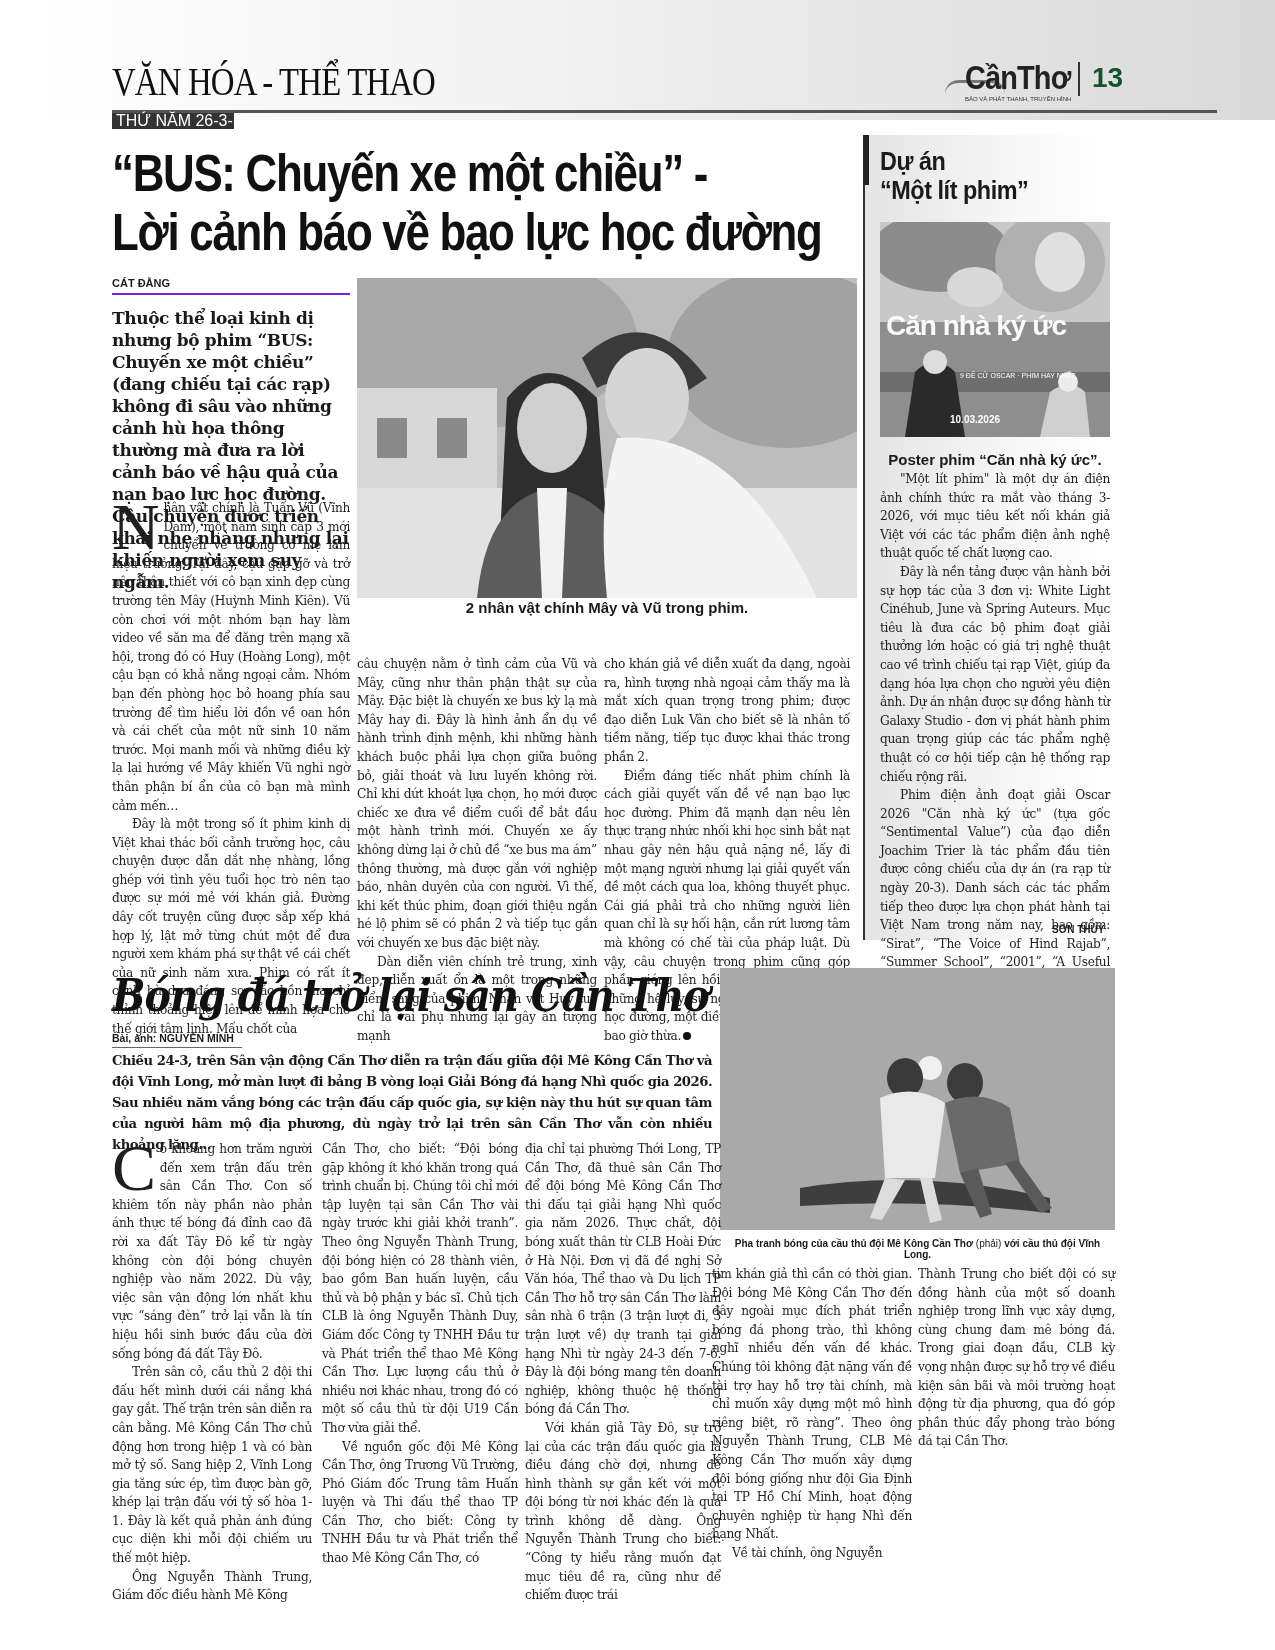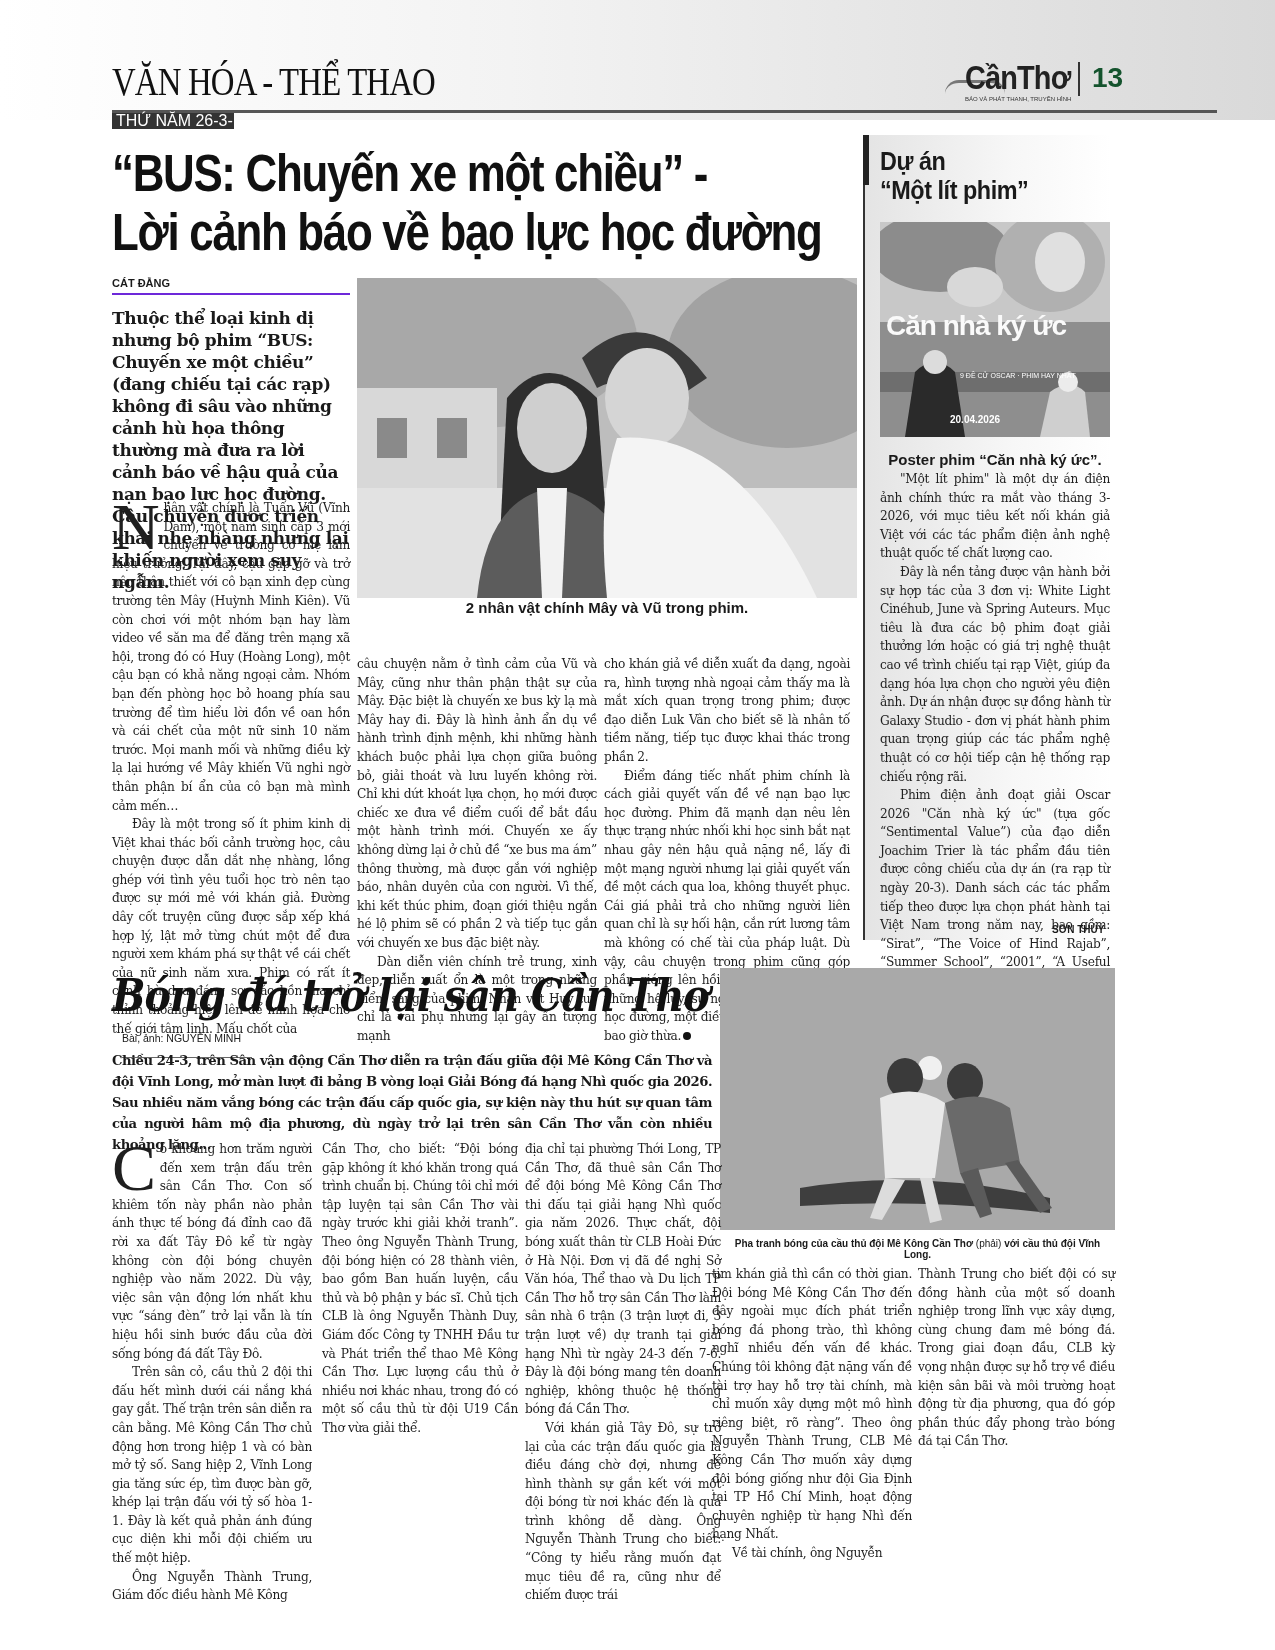--- a/index.html
+++ b/index.html
@@ -52,21 +52,21 @@
   .poster-date { position: absolute; left: 70px; top: 192px; font-family: "Liberation Sans", sans-serif; font-weight: bold;
     font-size: 10px; color: #fff; }
   .poster-badge { position: absolute; left: 80px; top: 150px; font-family: "Liberation Sans", sans-serif;
     font-size: 7px; color: #fff; }
   .author-sign { position: absolute; font-family: "Liberation Sans", sans-serif; font-weight: bold; font-size: 10px; }
 
   .headline2 { position: absolute; left: 112px; top: 970px; font-family: "DejaVu Serif", serif; font-style: italic;
     font-weight: bold; font-size: 44px; letter-spacing: -1px; color: #111; white-space: nowrap;
     transform: scaleX(0.9); transform-origin: left top; }
   .byline2 { position: absolute; left: 112px; top: 1032px; width: 130px; font-family: "Liberation Sans", sans-serif;
-    font-weight: normal; font-size: 10.5px; padding-bottom: 13px; border-bottom: 1.5px solid #666; white-space: nowrap; margin-left: 10px; }
+    font-weight: bold; font-size: 10.5px; padding-bottom: 3px; border-bottom: 1.5px solid #666; white-space: nowrap; }
   .sapo2 { position: absolute; left: 112px; top: 1050px; width: 600px; font-family: "DejaVu Serif", serif;
     font-weight: bold; font-size: 13.2px; line-height: 21px; letter-spacing: -0.5px; text-align: justify; }
 
   .photo2 { position: absolute; left: 720px; top: 968px; width: 395px; height: 262px; overflow: hidden;
     background: radial-gradient(ellipse at 50% 60%, #bdbdbd 0%, #9c9c9c 60%, #8a8a8a 100%); }
   .bullet { display: inline-block; width: 8px; height: 8px; border-radius: 50%; background: #111; margin-left: 2px; vertical-align: middle; }
 </style>
 </head>
 <body>
 
@@ -135,21 +135,21 @@
     <ellipse cx="95" cy="65" rx="28" ry="20" fill="#d8d8d8"></ellipse>
     <rect y="100" width="230" height="115" fill="#8e8e8e"></rect>
     <rect y="150" width="230" height="20" fill="#6e6e6e"></rect>
     <path d="M25 215 L35 150 Q55 130 75 150 L85 215 Z" fill="#2a2a2a"></path>
     <circle cx="55" cy="140" r="12" fill="#dcdcdc"></circle>
     <path d="M160 215 L170 170 Q190 155 205 170 L210 215 Z" fill="#cfcfcf"></path>
     <circle cx="188" cy="160" r="10" fill="#ececec"></circle>
   </svg>
   <div class="poster-title">Căn nhà ký ức</div>
   <div class="poster-badge">9 ĐỀ CỬ OSCAR · PHIM HAY NHẤT</div>
-  <div class="poster-date">20.04.2026</div>
+  <div class="poster-date">10.03.2026</div>
 </div>
 <div class="caption" style="left:880px; top:451px; width:230px;">Poster phim “Căn nhà ký ức”.</div>
 <div class="col" style="left:880px; top:470px; width:230px;">
   <p>"Một lít phim" là một dự án điện ảnh chính thức ra mắt vào tháng 3-2026, với mục tiêu kết nối khán giả Việt với các tác phẩm điện ảnh nghệ thuật quốc tế chất lượng cao.</p>
   <p>Đây là nền tảng được vận hành bởi sự hợp tác của 3 đơn vị: White Light Cinéhub, June và Spring Auteurs. Mục tiêu là đưa các bộ phim đoạt giải thưởng lớn hoặc có giá trị nghệ thuật cao về trình chiếu tại rạp Việt, giúp đa dạng hóa lựa chọn cho người yêu điện ảnh. Dự án nhận được sự đồng hành từ Galaxy Studio - đơn vị phát hành phim quan trọng giúp các tác phẩm nghệ thuật có cơ hội tiếp cận hệ thống rạp chiếu rộng rãi.</p>
   <p>Phim điện ảnh đoạt giải Oscar 2026 "Căn nhà ký ức" (tựa gốc “Sentimental Value”) của đạo diễn Joachim Trier là tác phẩm đầu tiên được công chiếu của dự án (ra rạp từ ngày 20-3). Danh sách các tác phẩm tiếp theo được lựa chọn phát hành tại Việt Nam trong năm nay, bao gồm: “Sirat”, “The Voice of Hind Rajab”, “Summer School”, “2001”, “A Useful Ghost”, “The Land of Morning Calm”, “The Elysian Field”.</p>
 </div>
 <div class="author-sign" style="left:1052px; top:924px;">SƠN THỦY</div>
 
 <div class="headline2">Bóng đá trở lại sân Cần Thơ</div>
@@ -175,20 +175,21 @@
   <span>Pha tranh bóng của cầu thủ đội Mê Kông Cần Thơ</span><span style="font-weight:normal"> (phải) </span><span>với cầu thủ đội Vĩnh Long.</span>
 </div>
 
 <div class="col" style="left:112px; top:1140px; width:200px;">
   <p class="noindent"><span class="dropcap">C</span><span>ó khoảng hơn trăm người đến xem trận đấu trên sân Cần Thơ. Con số khiêm tốn này phần nào phản ánh thực tế bóng đá đỉnh cao đã rời xa đất Tây Đô kể từ ngày không còn đội bóng chuyên nghiệp vào năm 2022. Dù vậy, việc sân vận động lớn nhất khu vực “sáng đèn” trở lại vẫn là tín hiệu hồi sinh bước đầu của đời sống bóng đá đất Tây Đô.</span></p>
   <p>Trên sân cỏ, cầu thủ 2 đội thi đấu hết mình dưới cái nắng khá gay gắt. Thế trận trên sân diễn ra cân bằng. Mê Kông Cần Thơ chủ động hơn trong hiệp 1 và có bàn mở tỷ số. Sang hiệp 2, Vĩnh Long gia tăng sức ép, tìm được bàn gỡ, khép lại trận đấu với tỷ số hòa 1-1. Đây là kết quả phản ánh đúng cục diện khi mỗi đội chiếm ưu thế một hiệp.</p>
   <p>Ông Nguyễn Thành Trung, Giám đốc điều hành Mê Kông</p>
 </div>
 <div class="col" style="left:322px; top:1140px; width:196px;">
   <p class="noindent">Cần Thơ, cho biết: “Đội bóng gặp không ít khó khăn trong quá trình chuẩn bị. Chúng tôi chỉ mới tập luyện tại sân Cần Thơ vài ngày trước khi giải khởi tranh”. Theo ông Nguyễn Thành Trung, đội bóng hiện có 28 thành viên, bao gồm Ban huấn luyện, cầu thủ và bộ phận y bác sĩ. Chủ tịch CLB là ông Nguyễn Thành Duy, Giám đốc Công ty TNHH Đầu tư và Phát triển thể thao Mê Kông Cần Thơ. Lực lượng cầu thủ ở nhiều nơi khác nhau, trong đó có một số cầu thủ từ đội U19 Cần Thơ vừa giải thể.</p>
+  <p>Về nguồn gốc đội Mê Kông Cần Thơ, ông Trương Vũ Trường, Phó Giám đốc Trung tâm Huấn luyện và Thi đấu thể thao TP Cần Thơ, cho biết: Công ty TNHH Đầu tư và Phát triển thể thao Mê Kông Cần Thơ, có</p>
 </div>
 <div class="col" style="left:525px; top:1140px; width:196px;">
   <p class="noindent">địa chỉ tại phường Thới Long, TP Cần Thơ, đã thuê sân Cần Thơ để đội bóng Mê Kông Cần Thơ thi đấu tại giải hạng Nhì quốc gia năm 2026. Thực chất, đội bóng xuất thân từ CLB Hoài Đức ở Hà Nội. Đơn vị đã đề nghị Sở Văn hóa, Thể thao và Du lịch TP Cần Thơ hỗ trợ sân Cần Thơ làm sân nhà 6 trận (3 trận lượt đi, 3 trận lượt về) dự tranh tại giải hạng Nhì từ ngày 24-3 đến 7-6. Đây là đội bóng mang tên doanh nghiệp, không thuộc hệ thống bóng đá Cần Thơ.</p>
   <p>Với khán giả Tây Đô, sự trở lại của các trận đấu quốc gia là điều đáng chờ đợi, nhưng để hình thành sự gắn kết với một đội bóng từ nơi khác đến là quá trình không dễ dàng. Ông Nguyễn Thành Trung cho biết: “Công ty hiểu rằng muốn đạt mục tiêu đề ra, cũng như để chiếm được trái</p>
 </div>
 <div class="col" style="left:712px; top:1265px; width:200px;">
   <p class="noindent">tim khán giả thì cần có thời gian. Đội bóng Mê Kông Cần Thơ đến đây ngoài mục đích phát triển bóng đá phong trào, thì không nghĩ nhiều đến vấn đề khác. Chúng tôi không đặt nặng vấn đề tài trợ hay hỗ trợ tài chính, mà chỉ muốn xây dựng một mô hình riêng biệt, rõ ràng”. Theo ông Nguyễn Thành Trung, CLB Mê Kông Cần Thơ muốn xây dựng đội bóng giống như đội Gia Định tại TP Hồ Chí Minh, hoạt động chuyên nghiệp từ hạng Nhì đến hạng Nhất.</p>
   <p>Về tài chính, ông Nguyễn</p>
 </div>
 <div class="col" style="left:918px; top:1265px; width:197px;">

